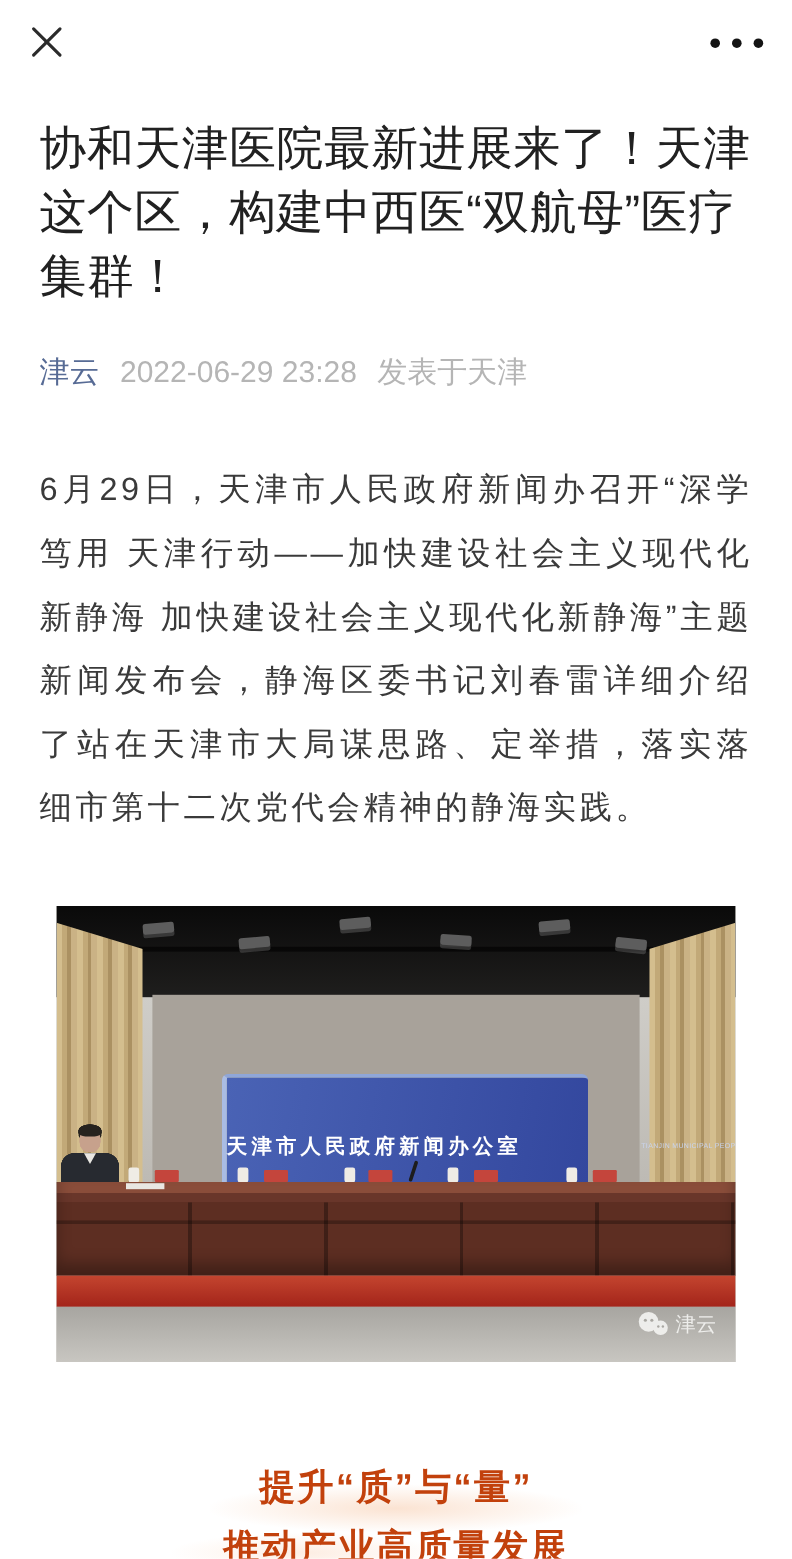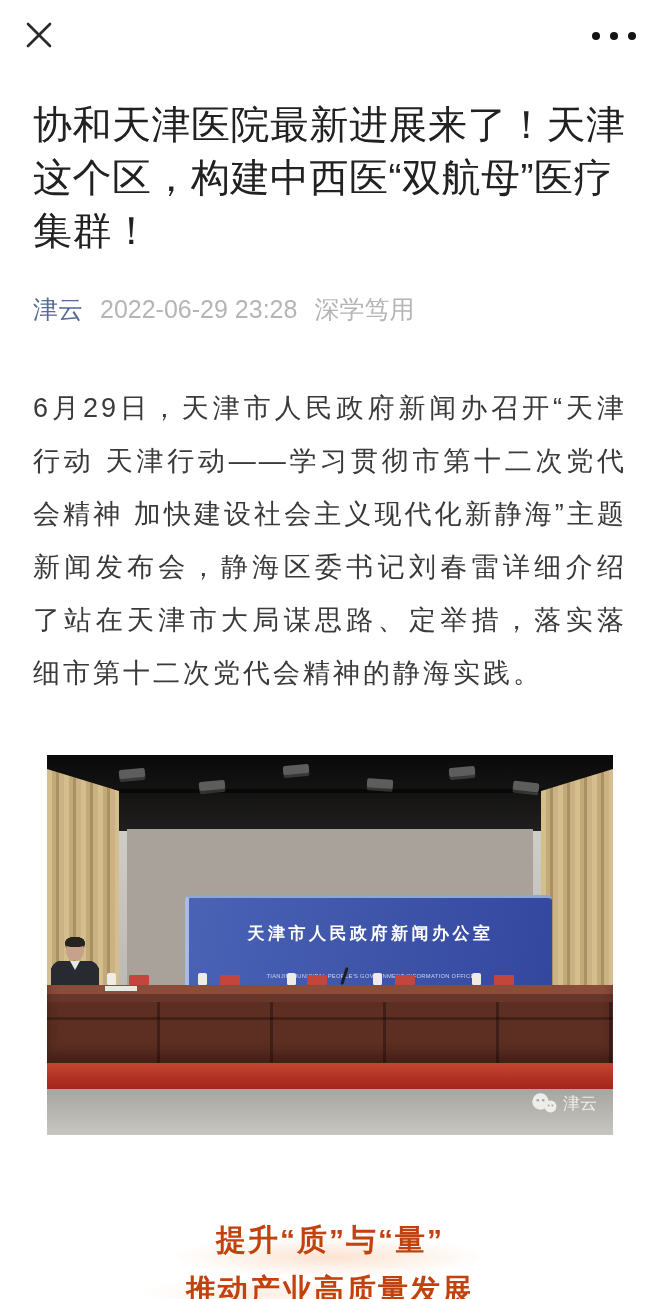--- a/index.html
+++ b/index.html
@@ -36,24 +36,24 @@
   .light:nth-of-type(3){ left:236px; top:10px; }
   .light:nth-of-type(4){ left:320px; top:24px; transform:rotate(4deg); }
   .light:nth-of-type(5){ left:402px; top:12px; }
   .light:nth-of-type(6){ left:466px; top:27px; transform:rotate(6deg); }
   .wall-panel { left:80px; right:80px; top:74px; bottom:147px; background:#a8a29a; }
   .curtain { top:14px; bottom:147px; width:72px;
              background:repeating-linear-gradient(90deg,#d4be8e 0 5px,#c2a978 5px 9px,#ab9162 9px 12px,#cab285 12px 17px); }
   .curtain-left  { left:0;  clip-path:polygon(0 0,100% 10%,100% 100%,0 100%); }
   .curtain-right { right:0; clip-path:polygon(0 10%,100% 0,100% 100%,0 100%); }
 
-  .screen { left:138px; top:140px; width:367px; height:93px; box-sizing:border-box;
+  .screen { left:138px; top:140px; width:305px; height:93px; box-sizing:border-box;
             background:linear-gradient(100deg,#4a63b5,#33479e);
             border-top:3px solid #8fa6d8; border-left:4px solid #a9bce4; border-radius:5px 5px 0 0;
-            display:flex; flex-direction:column; align-items:center; justify-content:flex-start; padding-top:24px;gap:24px; }
+            display:flex; align-items:center; justify-content:flex-start; padding-top:24px;gap:24px; }
   .screen span { position:static; }
   .screen-title { color:#ffffff; font-size:17px; font-weight:bold; letter-spacing:3.5px; white-space:nowrap; }
   .screen-sub { color:#c9d4ee; font-size:10px; letter-spacing:.5px; white-space:nowrap; transform:scale(.58); margin-top:1px; }
 
   .person { width:56px; height:50px; bottom:147px; }
   .person:nth-of-type(1){ left:52px; }
   .person:nth-of-type(2){ left:143px; }
   .person:nth-of-type(3){ left:230px; }
   .person:nth-of-type(4){ left:318px; }
   .person:nth-of-type(5){ left:415px; }
@@ -112,24 +112,24 @@
         <i class="dot"></i>
     </span>
   </div>
 </header>
 
 <h1 class="article-title">协和天津医院最新进展来了！天津这个区，构建中西医“双航母”医疗集群！</h1>
 
 <div class="article-meta">
   <span class="author">津云</span>
   <span class="meta-gray">2022-06-29 23:28</span>
-  <span class="meta-gray">深学笃用</span>
+  <span class="meta-gray">发表于天津</span>
 </div>
 
-<p class="article-body">6月29日，天津市人民政府新闻办召开“天津行动 天津行动——学习贯彻市第十二次党代会精神 加快建设社会主义现代化新静海”主题新闻发布会，静海区委书记刘春雷详细介绍了站在天津市大局谋思路、定举措，落实落细市第十二次党代会精神的静海实践。</p>
+<p class="article-body">6月29日，天津市人民政府新闻办召开“深学笃用 天津行动——加快建设社会主义现代化新静海 加快建设社会主义现代化新静海”主题新闻发布会，静海区委书记刘春雷详细介绍了站在天津市大局谋思路、定举措，落实落细市第十二次党代会精神的静海实践。</p>
 
 <figure class="photo" style="margin-left:auto;margin-right:auto;">
   <div class="ceiling"></div>
   <div class="truss"></div>
   <i class="light"></i>
   <i class="light"></i>
   <i class="light"></i>
   <i class="light"></i>
   <i class="light"></i>
   <i class="light"></i>

